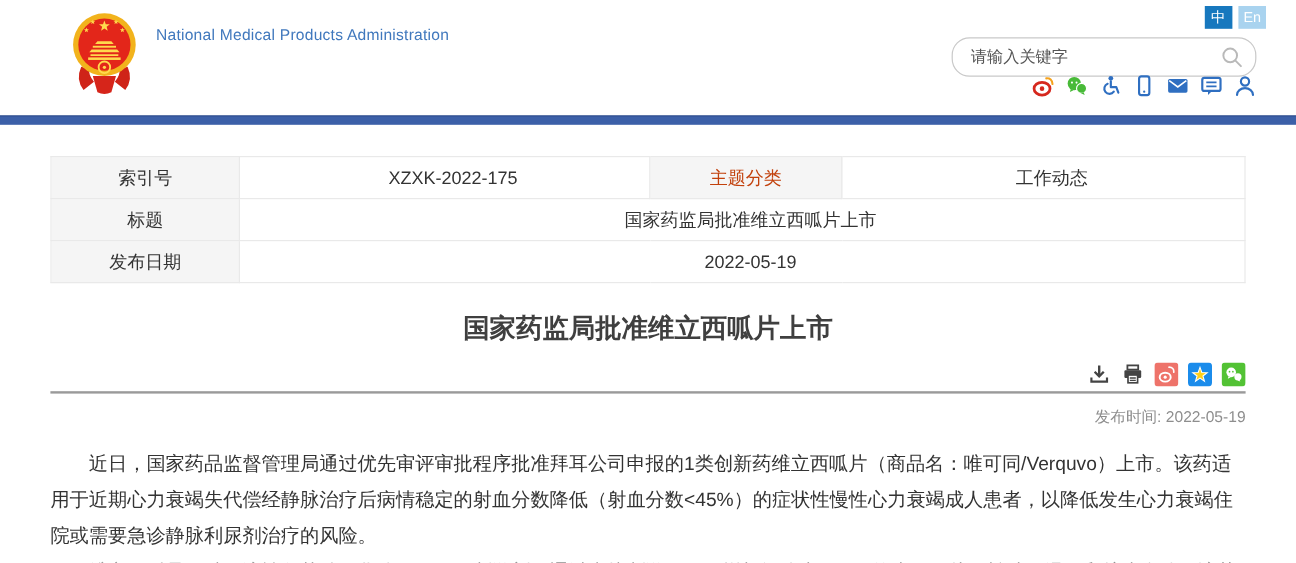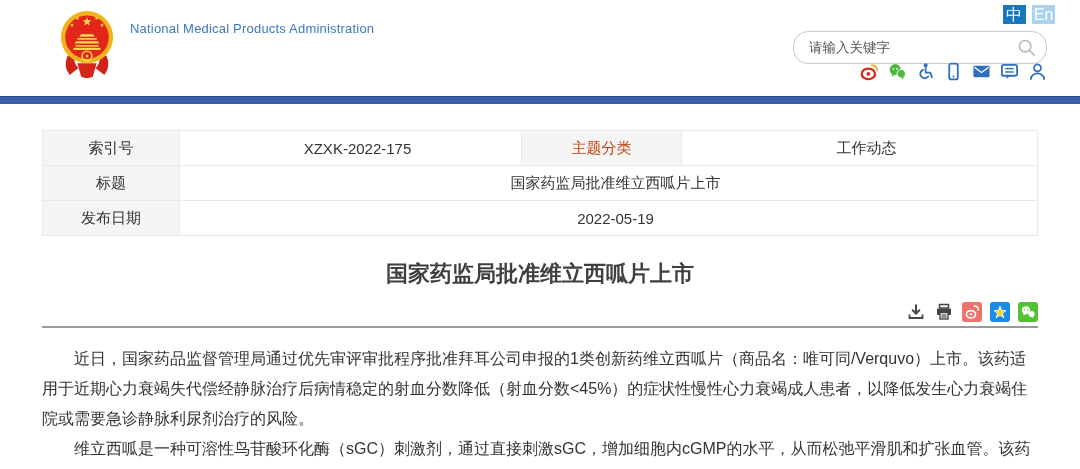--- a/index.html
+++ b/index.html
@@ -7,41 +7,41 @@
   .page { width:1080px; height:469px; position:relative; overflow:hidden; background:#fff; }
 
   
   .header { position:relative; height:96px; background:#fff; }
   .brand { position:absolute; left:58px; top:7px; display:flex; align-items:flex-start; }
   .emblem { width:58px; height:72px; flex:0 0 auto; }
   .brand-text { margin-left:14px; padding-top:9px; }
   .title-zh { font-size:31px; font-weight:bold; color:#2a66b1; letter-spacing:2px; line-height:1.1; }
   .title-en { font-size:13px; color:#4078bd; margin-top:5px; letter-spacing:0.2px; }
 
-  .lang { position:absolute; top:5px; right:25px; font-size:16px; }
+  .lang { position:absolute; top:5px; right:25px; font-size:12px; }
   .lang span { display:inline-block; width:23px; height:19px; line-height:19px; text-align:center; color:#fff; cursor:pointer; }
   .lang .lang-zh { background:#1778be; }
   .lang .lang-en { background:#a9d3ef; margin-left:2px; }
 
   .search { position:absolute; top:31px; right:33px; width:254px; height:33px; border:1px solid #c9c9c9; border-radius:15px; display:flex; align-items:center; padding:0 10px 0 15px; background:#fff; }
   .search input { border:none; outline:none; flex:1; font-size:13.5px; color:#333; background:transparent; font-family:inherit; }
   .search input::placeholder { color:#555; opacity:1; }
   .search .mag { width:19px; height:19px; cursor:pointer; }
 
   .social { position:absolute; top:62px; right:33px; display:flex; align-items:center; gap:9px; }
   .social .sic { width:19px; height:19px; display:inline-block; cursor:pointer; }
 
   .blue-bar { height:8px; background:#3c60a8; border-top:1px solid #2b4a8b; }
 
   
   .content { width:996px; margin:0 auto; }
 
   table.info { width:100%; border-collapse:collapse; margin-top:26px; font-size:15px; color:#333; }
   table.info td { border:1px solid #e9e9e9; height:35px; }
-  td.lbl { background:#f5f5f5; text-align:center; width:137px; color:#333; }
+  td.lbl { background:#f5f5f5; text-align:center; width:157px; color:#333; }
   td.lbl2 { background:#f5f5f5; text-align:center; width:160px; color:#c2410c; }
   td.val { padding-left:14px; text-align:center; }
   td.val1 { width:342px; }
 
   .article-title { text-align:center; font-size:22px; font-weight:bold; color:#3f3f3f; margin-top:23px; }
 
   .tools { display:flex; justify-content:flex-end; align-items:center; gap:8px; margin-top:12px; height:22px; }
   .tools .tic { width:20px; height:20px; display:inline-block; cursor:pointer; }
 
   .divider { border:none; border-top:2px solid #9a9a9a; margin-top:3px; }
@@ -193,20 +193,24 @@
         <path d="M5.8 11.5 L5.2 13.6 L7.6 12.4 Z" fill="#fff"></path>
         <circle cx="13.6" cy="12" r="3" fill="#fff"></circle>
         <path d="M14.8 14.3 L15.6 16 L13.2 15 Z" fill="#fff"></path>
         <circle cx="6.6" cy="7.7" r="0.7" fill="#52c234"></circle>
         <circle cx="9.4" cy="7.7" r="0.7" fill="#52c234"></circle>
       </svg>
     </div>
 
     <hr class="divider">
 
+    <div class="pubtime">
+      <span>发布时间:</span>
+      <span>2022-05-19</span>
+    </div>
 
     <div class="body-text">
       <p>近日，国家药品监督管理局通过优先审评审批程序批准拜耳公司申报的1类创新药维立西呱片（商品名：唯可同/Verquvo）上市。该药适用于近期心力衰竭失代偿经静脉治疗后病情稳定的射血分数降低（射血分数&lt;45%）的症状性慢性心力衰竭成人患者，以降低发生心力衰竭住院或需要急诊静脉利尿剂治疗的风险。</p>
       <p>维立西呱是一种可溶性鸟苷酸环化酶（sGC）刺激剂，通过直接刺激sGC，增加细胞内cGMP的水平，从而松弛平滑肌和扩张血管。该药品的上市为症状性慢性心力衰竭成人患者提供了新的治疗选择。</p>
     </div>
 
   </div>
 </div>
 
 </body></html>

